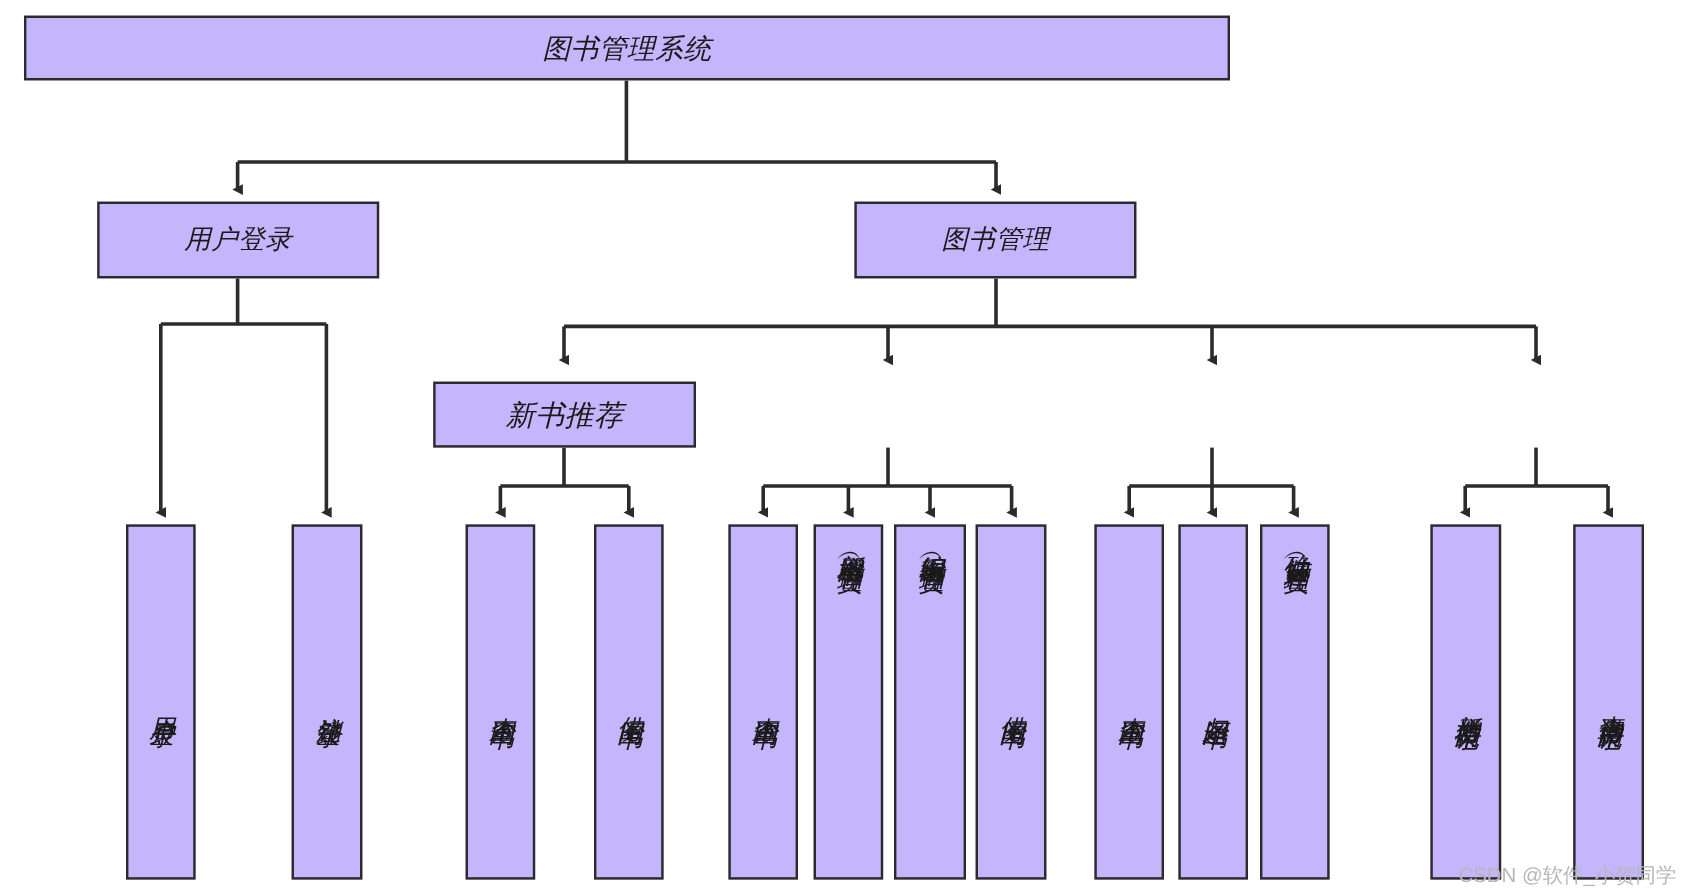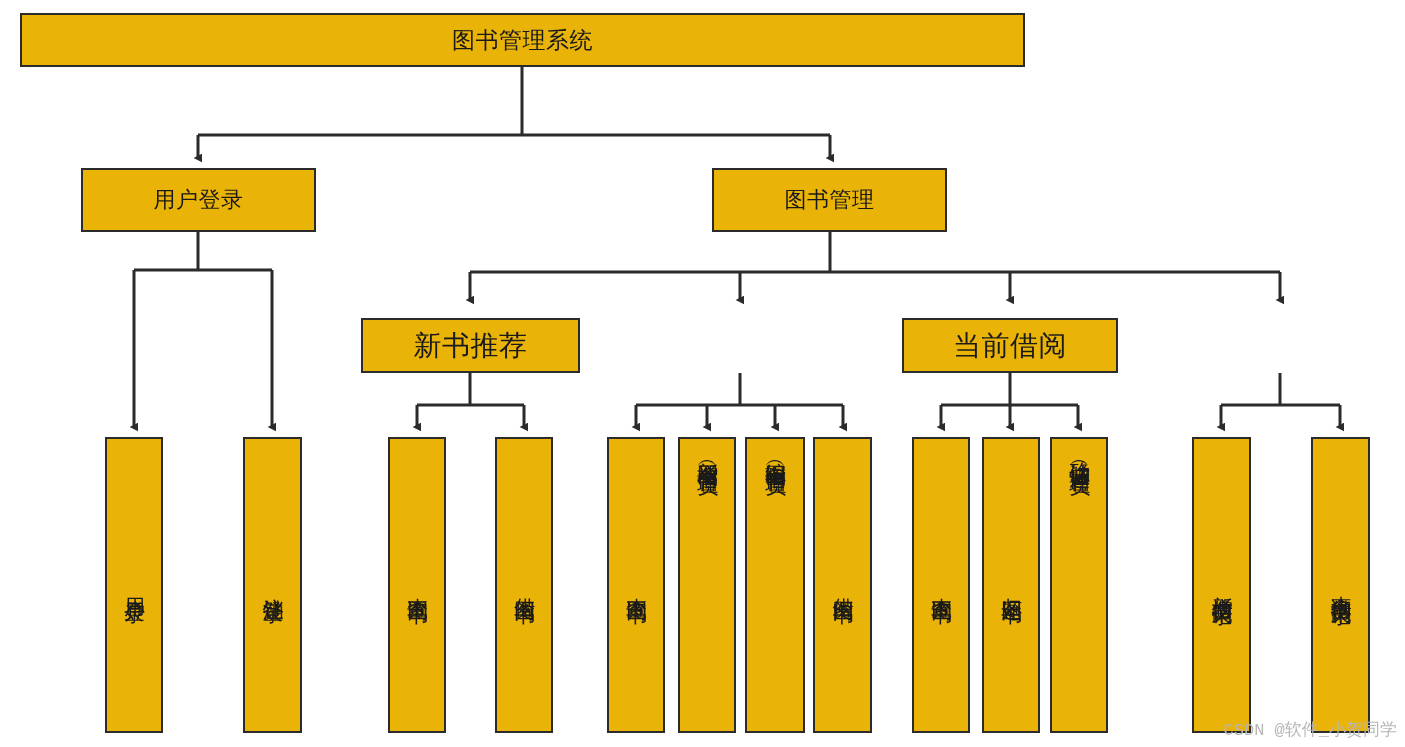--- a/index.html
+++ b/index.html
@@ -22,56 +22,57 @@
   svg#flow-svg {
     position: absolute;
     left: 0;
     top: 0;
     width: 1405px;
     height: 747px;
   }
   .node-box {
     position: absolute;
     box-sizing: border-box;
-    background: #eab308;
+    background: #c4b5fd;
     border: 2.5px solid #2b2b2b;
     display: flex;
     align-items: center;
     justify-content: center;
     color: #1a1a1a;
+    font-style: italic;
   }
   .node-label {
     font-family: "DejaVu Sans", "Liberation Sans", sans-serif;
     white-space: nowrap;
     letter-spacing: 0.5px;
   }
   .level1 .node-label { font-size: 23px; }
   .level2 .node-label { font-size: 22px; }
-  .level3 .node-label { font-size: 28px; }
+  .level3 .node-label { font-size: 24px; }
   .leaf {
     align-items: flex-start;
     justify-content: center;
     padding-top: 6px;
   }
   .leaf.center-v { align-items: center; padding-top: 0; }
   .leaf .node-label {
     writing-mode: vertical-rl;
     text-orientation: upright;
     font-size: 21px;
     line-height: 1.32;
     letter-spacing: 2px;
     white-space: nowrap;
   }
   #watermark {
     position: absolute;
     right: 8px;
     bottom: 6px;
     font-size: 17px;
     color: #b7b7b7;
-    font-family: Liberation Mono, monospace;
+    font-family: Liberation Sans, sans-serif;
     white-space: nowrap;
     pointer-events: none;
   }
 </style>
 </head>
 <body>
 
 <div id="diagram-root">
 
   <svg id="flow-svg" viewBox="0 0 1405 747">
@@ -131,23 +132,20 @@
   <div class="node-box level2" style="left:81px; top:168px; width:235px; height:64px;">
     <span class="node-label">用户登录</span>
   </div>
   <div class="node-box level2" style="left:712px; top:168px; width:235px; height:64px;">
     <span class="node-label">图书管理</span>
   </div>
 
   <div class="node-box level3" style="left:361px; top:318px; width:219px; height:55px;">
     <span class="node-label">新书推荐</span>
   </div>
-  <div class="node-box level3" style="left:902px; top:318px; width:216px; height:55px;">
-    <span class="node-label">当前借阅</span>
-  </div>
 
   <div class="node-box leaf center-v" style="left:105px; top:437px; width:58px; height:296px;">
     <span class="node-label">用户登录</span>
   </div>
   <div class="node-box leaf center-v" style="left:243px; top:437px; width:59px; height:296px;">
     <span class="node-label">注销登录</span>
   </div>
 
   <div class="node-box leaf center-v" style="left:388px; top:437px; width:58px; height:296px;">
     <span class="node-label">查询图书</span>

